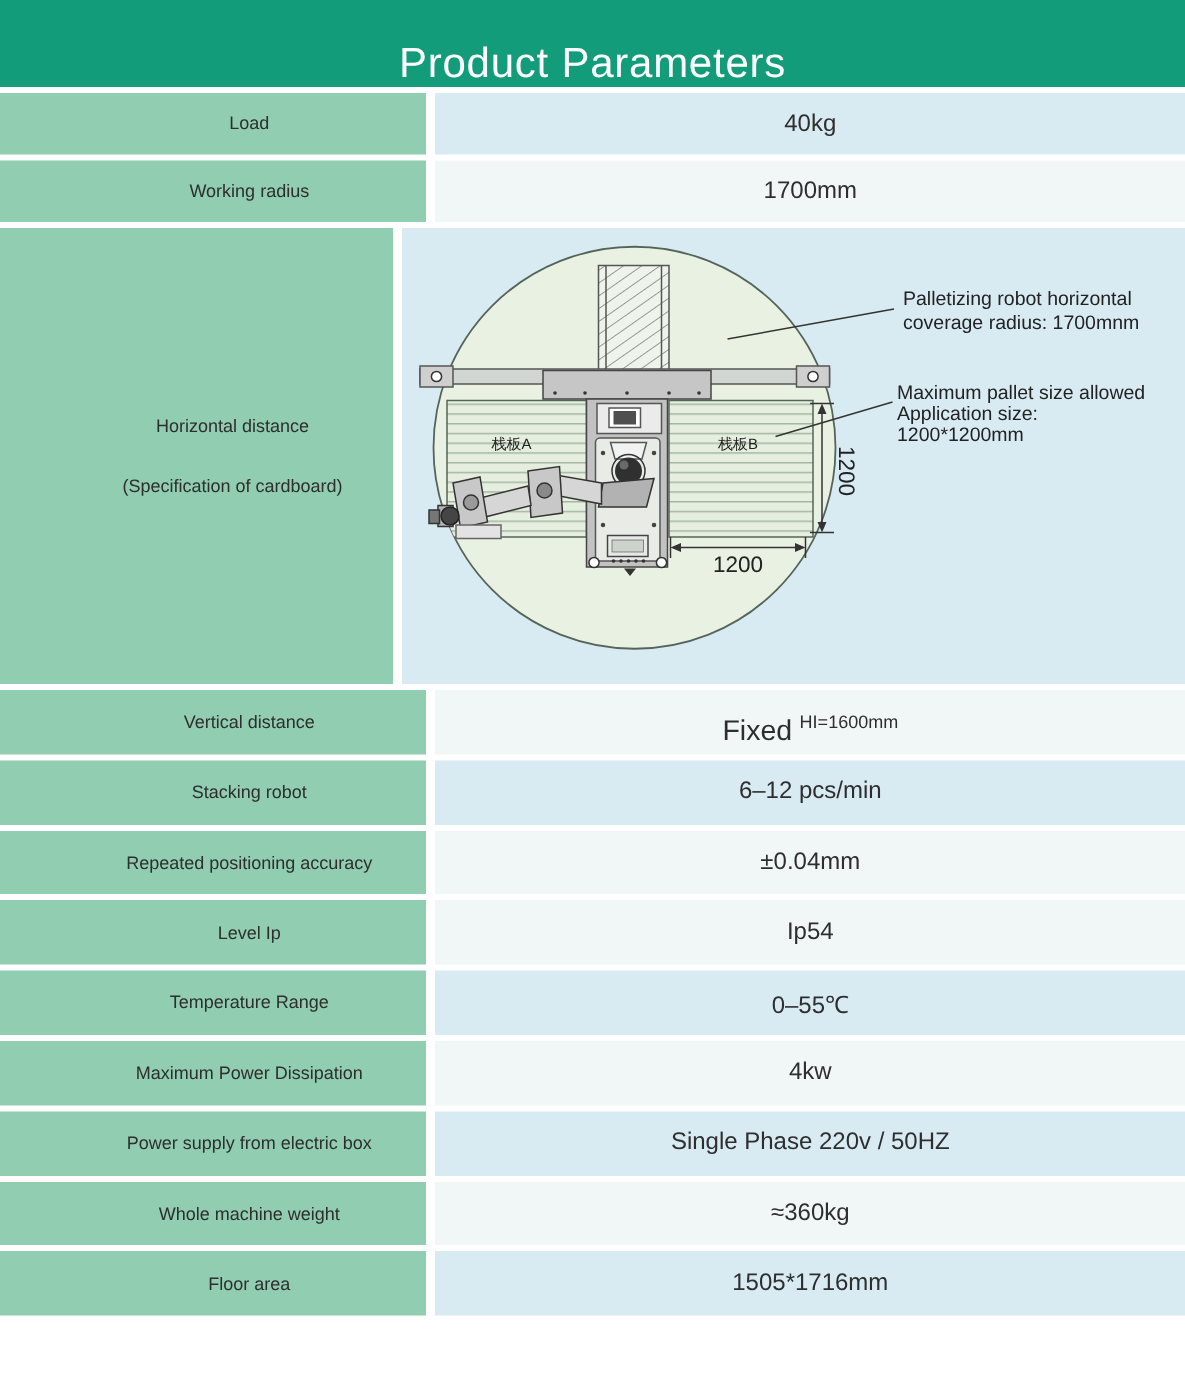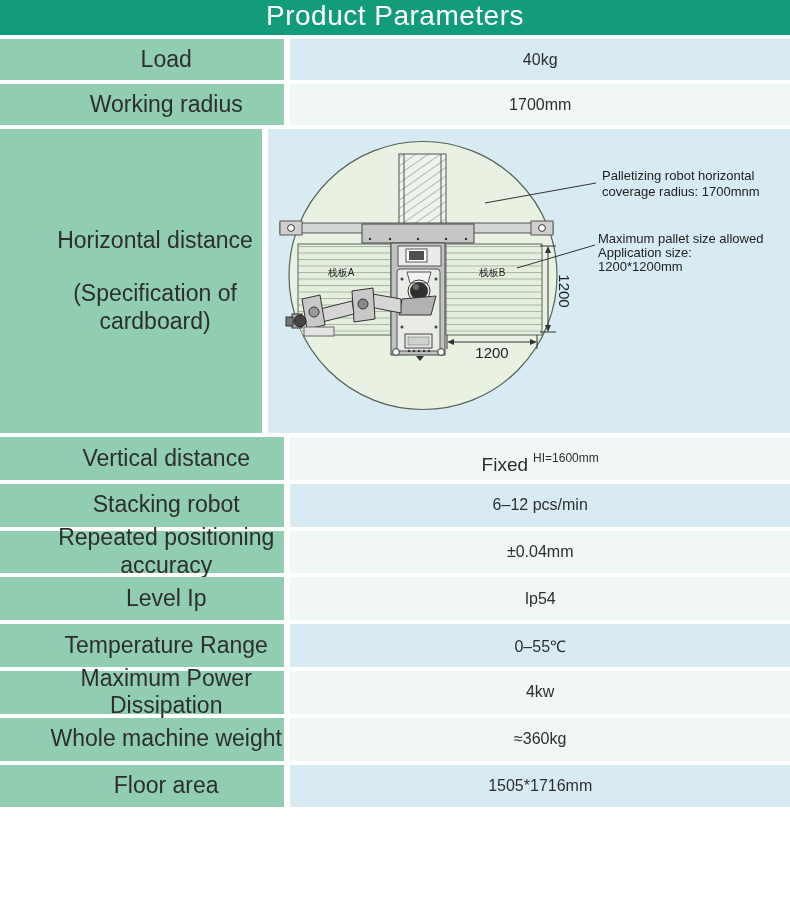--- a/index.html
+++ b/index.html
@@ -6,26 +6,26 @@
     --header-green:#139c7a;
     --cell-green:#90cdb1;
     --cell-blue:#d8eaf2;
     --cell-white:#f1f7f6;
     --txt:#2e2e2e;
   }
   *{box-sizing:border-box;}
   html,body{margin:0;padding:0;}
   body{width:790px;background:#fff;font-family:"Liberation Sans",sans-serif;color:var(--txt);}
   .page{width:790px;height:923px;background:#fff;overflow:hidden;}
-  .header{height:35px;background:var(--header-green);display:flex;align-items:flex-start;justify-content:center;margin-bottom:4px;}
+  .header{height:58px;background:var(--header-green);display:flex;align-items:flex-end;justify-content:center;margin-bottom:4px;}
   .header .title{color:#ffffff;font-size:28px;font-weight:500;letter-spacing:.5px;}
   .row{display:flex;margin-bottom:4px;height:42.8px;}
   .row-short{height:41px;}
   .row-diagram{height:304px;}
-  .cell-label{width:295px;background:var(--cell-green);display:flex;flex-direction:column;align-items:center;justify-content:center;text-align:center;font-size:23px;line-height:1.2;padding-left:48px;}
+  .cell-label{width:295px;background:var(--cell-green);display:flex;flex-direction:column;align-items:center;justify-content:center;text-align:center;font-size:12px;line-height:1.2;padding-left:48px;}
   .cell-value{width:522px;margin-left:6px;display:flex;align-items:baseline;justify-content:center;gap:5px;font-size:16px;}
   .cell-value{align-items:center;}
   .diagram-cell{padding:0;display:block;}
   .bg-blue{background:var(--cell-blue);}
   .bg-white{background:var(--cell-white);}
   .label-line2{margin-top:26px;}
   .v-big{font-size:19px;margin-top:13px;}
   .v-small{font-size:12px;}
   svg text{font-family:"Liberation Sans","DejaVu Sans",sans-serif;fill:#222;}
   svg .dim-label{font-size:15px;}
@@ -235,20 +235,28 @@
 
   <div class="row">
     <div class="cell-label">
           <div>Maximum Power Dissipation</div>
         </div>
     <div class="cell-value bg-white">
           <span>4kw</span>
         </div>
   </div>
 
+  <div class="row">
+    <div class="cell-label">
+          <div>Power supply from electric box</div>
+        </div>
+    <div class="cell-value bg-blue">
+          <span>Single Phase 220v / 50HZ</span>
+        </div>
+  </div>
 
   <div class="row">
     <div class="cell-label">
           <div>Whole machine weight</div>
         </div>
     <div class="cell-value bg-white">
           <span>≈360kg</span>
         </div>
   </div>
 

